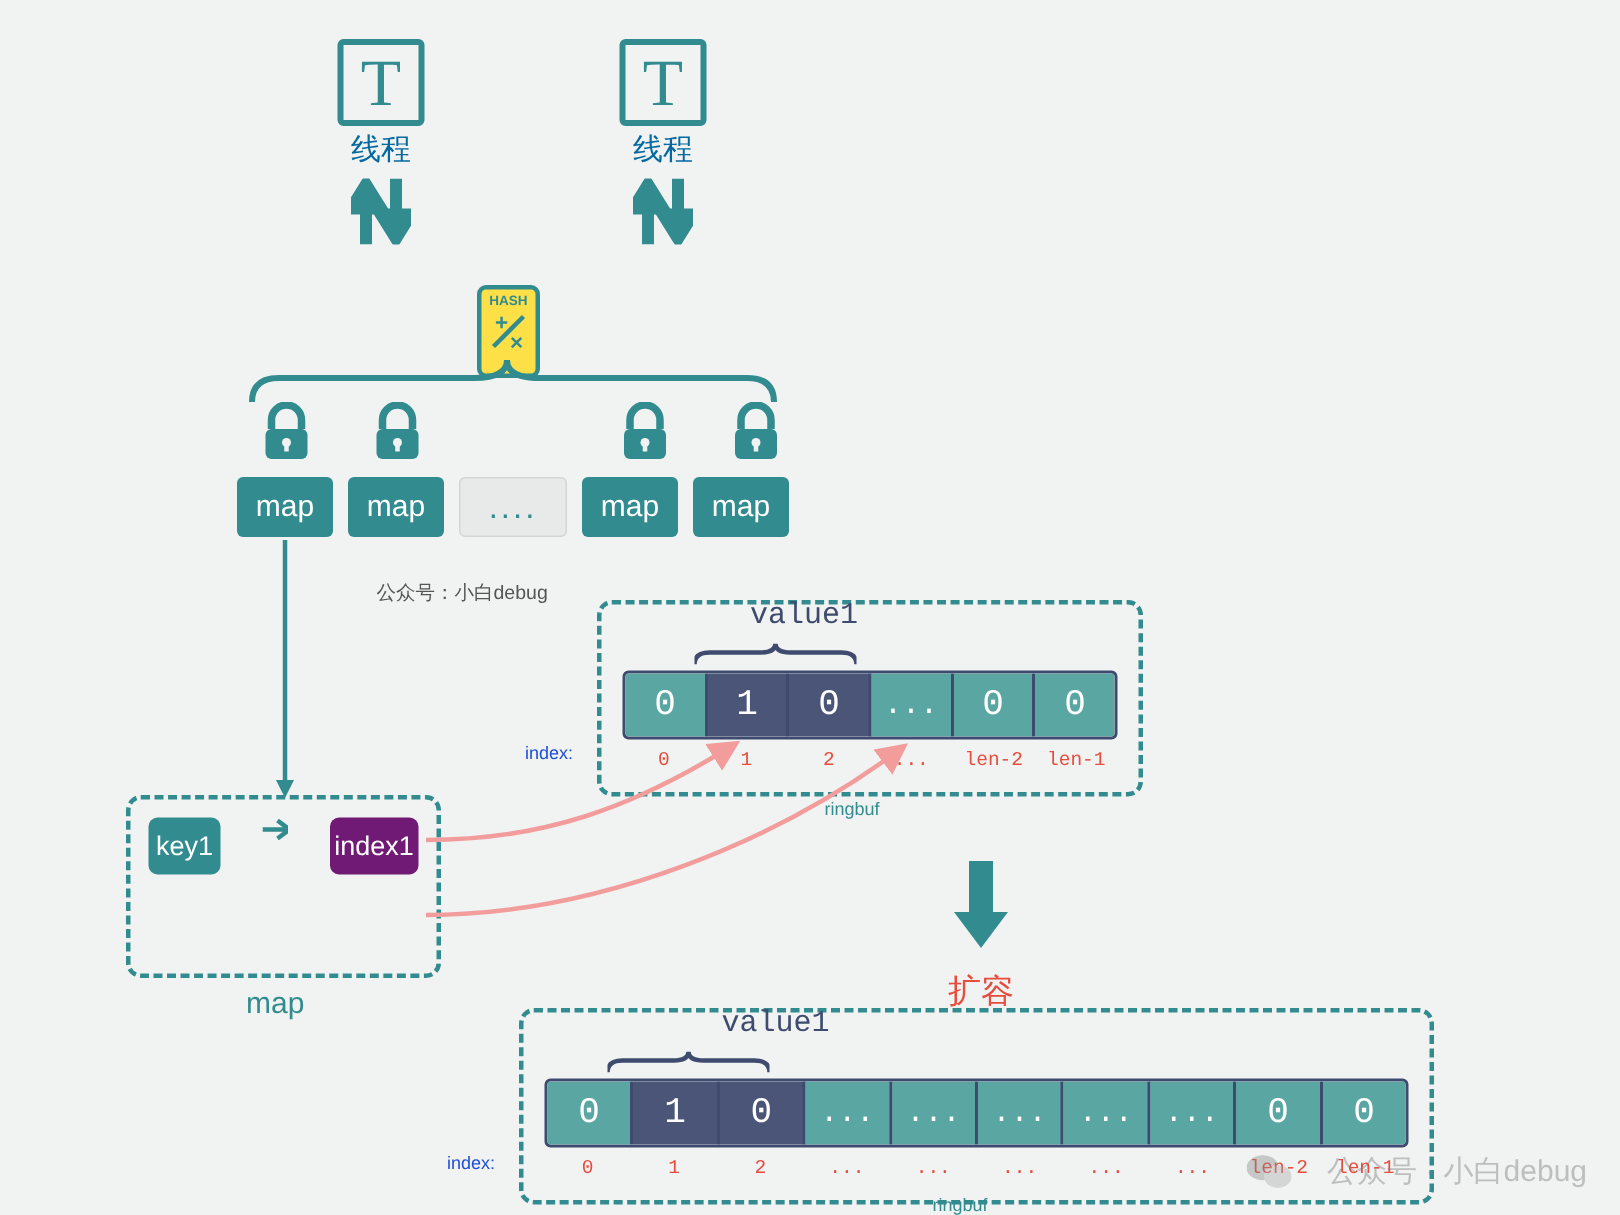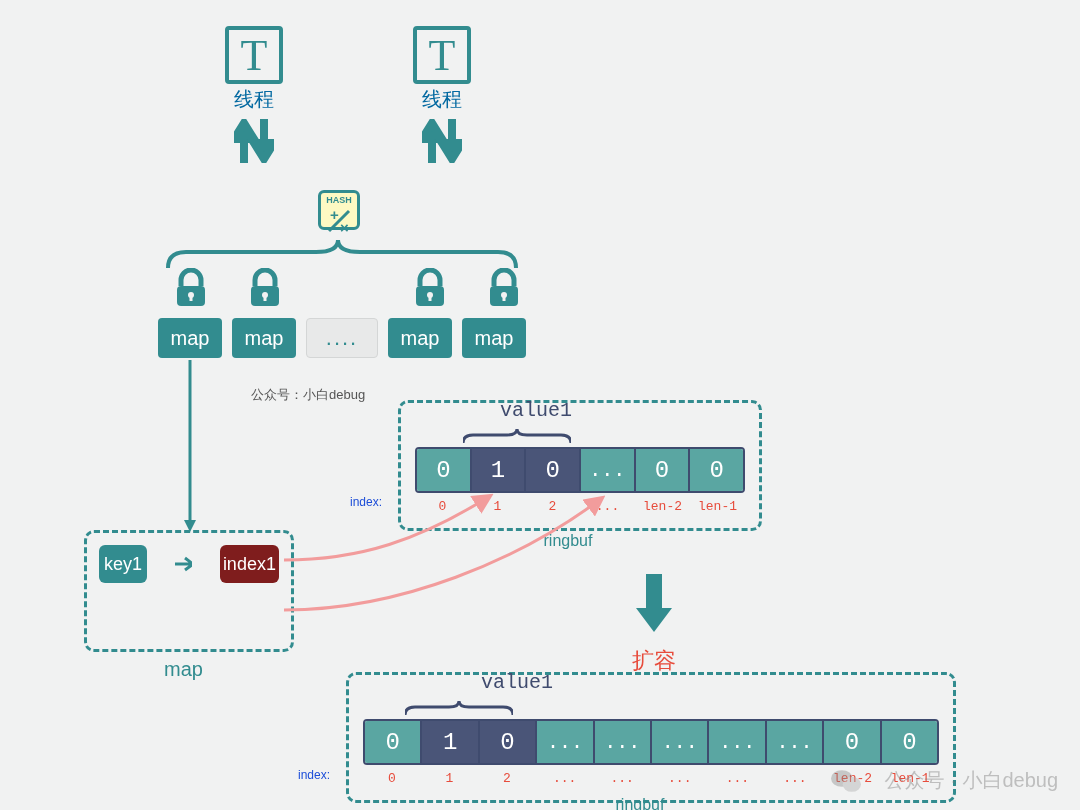--- a/index.html
+++ b/index.html
@@ -30,29 +30,29 @@
   }
   .thread-label { color: #0369a1; font-size: 20px; }
   .arrows-ud {
     margin-top: 6px;
     display: flex; justify-content: center; gap: 2px;
   }
 
   
   .hash-icon {
     position: absolute;
-    width: 42px; height: 40px;
+    width: 42px; height: 62px;
     border: 3px solid #328c8f;
     border-radius: 6px;
     left: 318px; top: 190px;
     color: #328c8f;
     font-size: 9px; font-weight: bold;
     text-align: center;
     padding-top: 2px;
-    background: #fef9c3;
+    background: #fde047;
   }
   .hash-icon .mathline {
     font-size: 16px; line-height: 14px; font-weight: 700;
     margin-top: 2px;
     display: flex; justify-content: center; align-items: center;
   }
 
   
   .lock-row { position: absolute; left: 162px; top: 272px; display: flex; gap: 16px; }
   .lock-row .spacer { width: 75px; }
@@ -72,28 +72,28 @@
 
   .credit1 { position: absolute; left: 251px; top: 386px; font-size: 13px; color: #555; }
 
   
   .mapbox {
     position: absolute; left: 84px; top: 530px;
     width: 210px; height: 122px;
     border: 3px dashed #328c8f; border-radius: 10px;
     padding: 12px 12px;
   }
-  .mapbox-row { display: flex; align-items: center; gap: 28px; margin-bottom: 12px; }
+  .mapbox-row { display: flex; align-items: flex-start; gap: 28px; margin-bottom: 12px; }
   .key-cell {
     width: 68px; height: 38px; background: #328c8f; color: #fff;
     border-radius: 6px; display: flex; align-items: center; justify-content: center;
     font-size: 18px;
   }
   .idx-cell {
-    width: 84px; height: 38px; background: #7f1d1d; color: #fff;
+    width: 84px; height: 38px; background: #701a75; color: #fff;
     border-radius: 6px; display: flex; align-items: center; justify-content: center;
     font-size: 18px;
   }
   .map-label { position: absolute; left: 164px; top: 658px; font-size: 20px; color: #328c8f; }
 
   
   .ringbuf {
     position: absolute;
     border: 3px dashed #328c8f; border-radius: 10px;
     padding: 26px 14px 14px;
@@ -124,21 +124,21 @@
     display: flex; margin-top: 6px;
   }
   .rb-index-row span {
     flex: 1 1 0; text-align: center; font-size: 13px; color: #e74c3c;
   }
   .index-label {
     position: absolute; font-size: 12px; color: #1d4ed8;
   }
   .il1 { left: 350px; top: 495px; }
   .il2 { left: 298px; top: 768px; }
-  .rb-label { text-align: left; font-size: 16px; color: #328c8f; margin-top: 4px; position: absolute; left: 50%; transform: translateX(-50%); }
+  .rb-label { text-align: left; font-size: 12px; color: #328c8f; margin-top: 4px; position: absolute; left: 50%; transform: translateX(-50%); }
   .rb-label1 { top: 528px; left: 568px; }
   .rb-label2 { top: 795px; left: 640px; }
   .value1-brace {
     position: absolute; top: 26px; left: 62px; width: 108px; height: 14px;
   }
   .rb2 .value1-brace { left: 56px; width: 108px; }
 
   
   .expand { position: absolute; left: 632px; top: 574px; display: flex; align-items: center; gap: 12px; flex-direction: column; }
   .expand-label { font-size: 22px; color: #e74c3c; }

